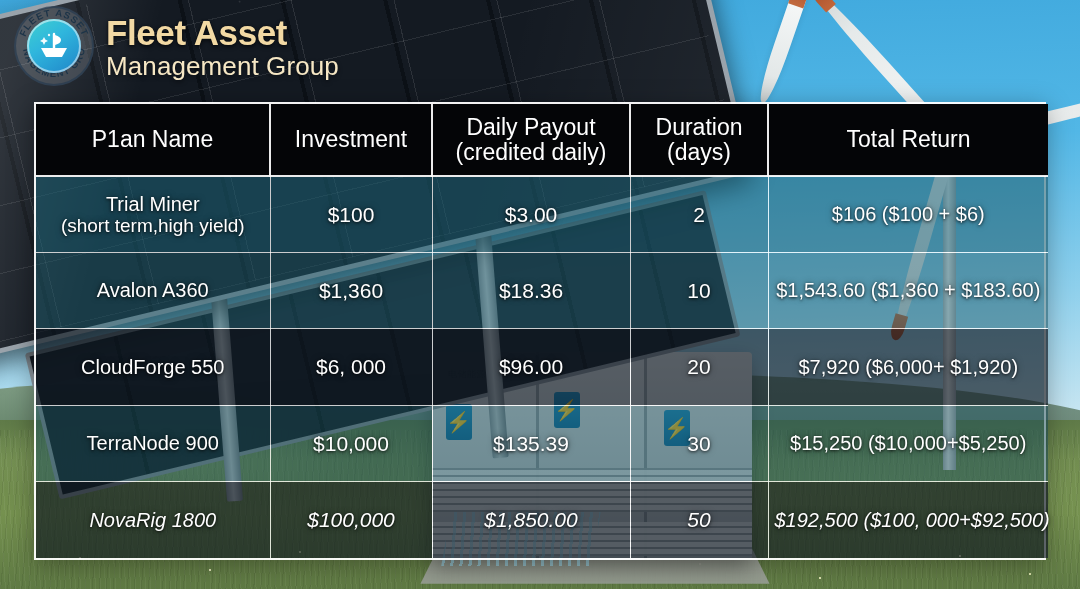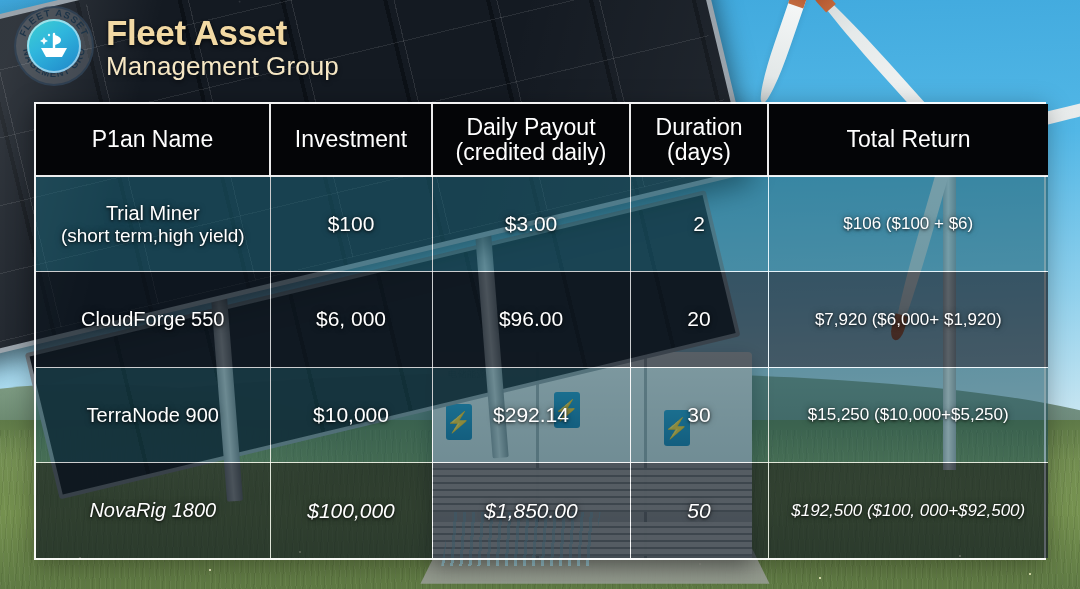--- a/index.html
+++ b/index.html
@@ -300,21 +300,21 @@
   tbody td:last-child { border-right: none; }
   tbody tr:last-child td { border-bottom: none; font-style: italic; }
 
   
   tbody tr.tint-a td { background: rgba(24,86,104,.62); }
   tbody tr.tint-b td { background: rgba(12,22,30,.66); }
 
   tbody td.plan-cell { font-size: 20px; }
   tbody td.plan-cell .sub { display: block; font-size: 19px; }
   tbody td.num { white-space: nowrap; }
-  tbody td.total { font-size: 17px; white-space: nowrap; margin-left: 44px; }
+  tbody td.total { font-size: 20px; white-space: nowrap; margin-left: 44px; }
   tbody td.dur { font-size: 21px; }
 
   
   tbody tr.r1 td { background: rgba(27,95,113,.58); }
   tbody tr.r3 td { background: rgba(30,92,108,.50); }
   tbody tr.r5 td { background: rgba(22,74,86,.50); }
 </style>
 </head>
 <body>
 
@@ -439,37 +439,46 @@
             <span>Trial Miner</span>
             <span class="sub">(short term,high yield)</span>
           </td>
           <td class="num">$100</td>
           <td class="num">$3.00</td>
           <td class="dur">2</td>
           <td class="total">$106 ($100 + $6)</td>
         </tr>
 
 
+        <tr class="tint-a r3">
+          <td class="plan-cell">
+            <span>Avalon A360</span>
+          </td>
+          <td class="num">$1,360</td>
+          <td class="num">$18.36</td>
+          <td class="dur">10</td>
+          <td class="total">$1,543.60 ($1,360 + $183.60)</td>
+        </tr>
 
         <tr class="tint-b">
           <td class="plan-cell">
             <span>CloudForge 550</span>
           </td>
           <td class="num">$6, 000</td>
           <td class="num">$96.00</td>
           <td class="dur">20</td>
           <td class="total">$7,920 ($6,000+ $1,920)</td>
         </tr>
 
         <tr class="tint-a r5">
           <td class="plan-cell">
             <span>TerraNode 900</span>
           </td>
           <td class="num">$10,000</td>
-          <td class="num">$292.14</td>
+          <td class="num">$135.39</td>
           <td class="dur">30</td>
           <td class="total">$15,250 ($10,000+$5,250)</td>
         </tr>
 
         <tr class="tint-b">
           <td class="plan-cell">
             <span>NovaRig 1800</span>
           </td>
           <td class="num">$100,000</td>
           <td class="num">$1,850.00</td>

